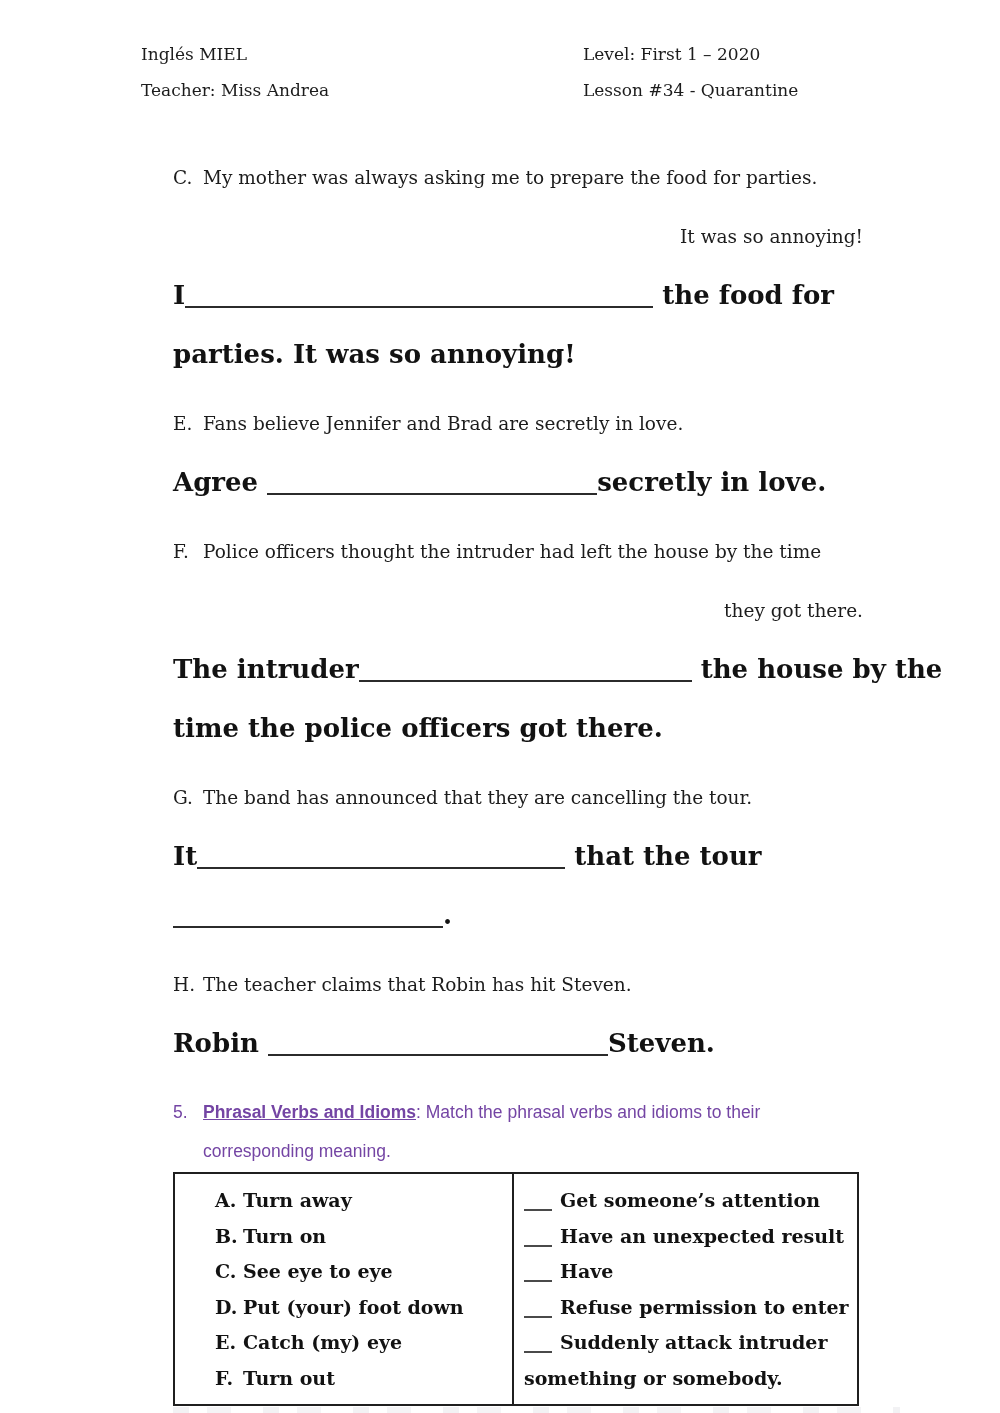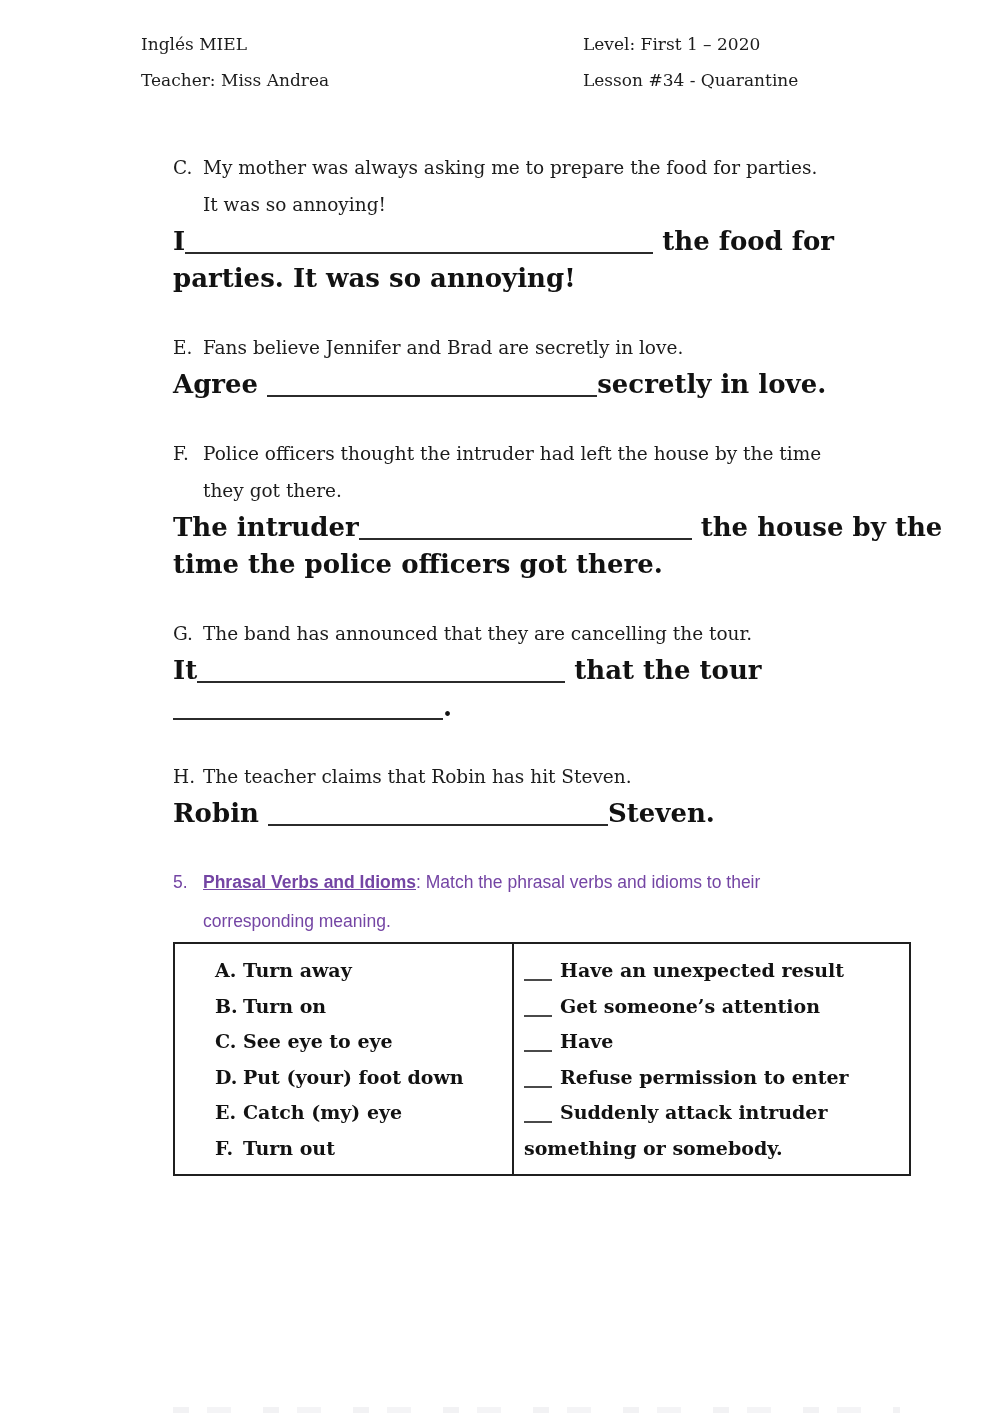--- a/index.html
+++ b/index.html
@@ -8,59 +8,60 @@
     position:relative;
     width:1000px; height:1413px;
     margin:0 auto;
     background:#ffffff;
     overflow:hidden;
     font-family:"DejaVu Serif", serif;
     color:#1c1c1c;
   }
   
   .header {
-    padding:33px 0 0 141px;
+    padding:43px 0 0 141px;
     display:grid;
     grid-template-columns:442px auto;
     row-gap:14px;
     font-size:17px;
     line-height:22px;
   }
   
   .content { margin:58px 0 0 173px; width:690px; }
   .exercise { margin-top:32px; }
   .exercise:first-child { margin-top:0; }
   .p-line, .a-line {
     font-size:18.5px;
     line-height:37px;
     white-space:nowrap;
+    margin-top:22px;
   }
   .p-line .letter { display:inline-block; width:30px; }
-  .p-line.indent { padding-left:30px; }
+  .p-line.indent { padding-left:30px;text-align:right; }
   .a-line { font-weight:bold; color:#121212; font-size:26px; }
   .blank {
     display:inline-block;
     height:16px;
     margin-bottom:-4px;
     border-bottom:2px solid #2b2b2b;
   }
   
   .section5 {
     margin-top:32px;
     font-family:"Liberation Sans", sans-serif;
     font-size:17.5px;
     line-height:37px;
   }
   .section5 .s5num { display:inline-block; width:30px; }
   .section5 .s5title { text-decoration:underline;font-weight:bold; }
   .section5 .s5line2 { padding-left:30px; line-height:26px;margin-top:7px; }
   
   .match-table {
     margin-top:8px;
-    width:738px;
+    width:686px;
     display:flex;
     border:2px solid #1f1f1f;
   }
   .mt-left {
     width:339px;
     border-right:2px solid #1f1f1f;
     padding:9px 4px 8px 40px;
   }
   .mt-right { flex:1; padding:9px 4px 8px 10px; }
   .t-line {
@@ -140,22 +141,22 @@
     <div class="match-table">
       <div class="mt-left" id="table-left">
           <div class="t-line"><span class="letter">A.</span><span>Turn away</span></div>
           <div class="t-line"><span class="letter">B.</span><span>Turn on</span></div>
           <div class="t-line"><span class="letter">C.</span><span>See eye to eye</span></div>
           <div class="t-line"><span class="letter">D.</span><span>Put (your) foot down</span></div>
           <div class="t-line"><span class="letter">E.</span><span>Catch (my) eye</span></div>
           <div class="t-line"><span class="letter">F.</span><span>Turn out</span></div>
         </div>
       <div class="mt-right" id="table-right">
+          <div class="t-line"><span class="m-blank"></span><span>Get someone’s attention</span></div>
           <div class="t-line"><span class="m-blank"></span><span>Have an unexpected result</span></div>
-          <div class="t-line"><span class="m-blank"></span><span>Get someone’s attention</span></div>
           <div class="t-line"><span class="m-blank"></span><span>Have</span></div>
           <div class="t-line"><span class="m-blank"></span><span>Refuse permission to enter</span></div>
           <div class="t-line"><span class="m-blank"></span><span>Suddenly attack intruder</span></div>
           <div class="t-line"><span>something or somebody.</span></div>
         </div>
     </div>
 
   </div>
 
   <div class="cutoff"></div>

